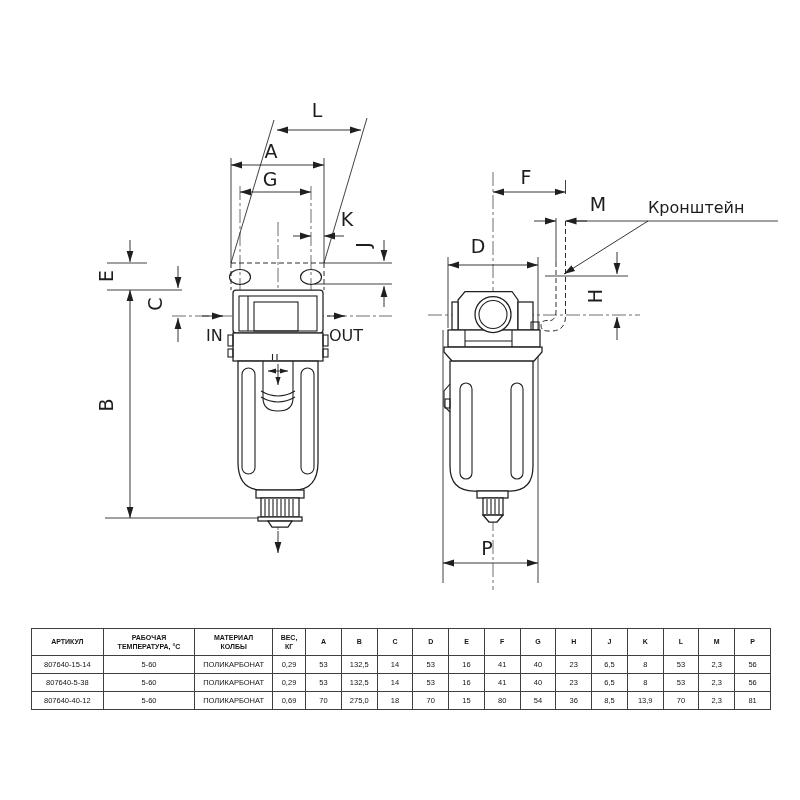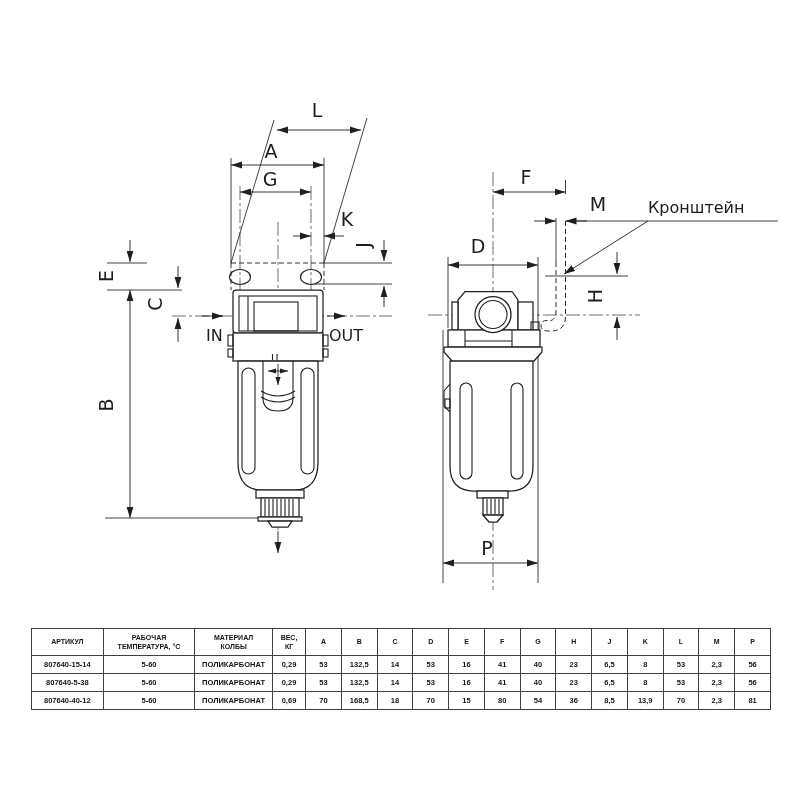--- a/index.html
+++ b/index.html
@@ -12,21 +12,21 @@
   .callout{font-size:16px;}
   .part{fill:#fff;stroke:#1f1f1f;stroke-width:1.25;}
   .partline{fill:none;stroke:#1f1f1f;stroke-width:1.1;}
   .thin{fill:none;stroke:#2c2c2c;stroke-width:0.9;}
   .dash{fill:none;stroke:#2c2c2c;stroke-width:1;stroke-dasharray:5 3;}
   .cline{fill:none;stroke:#4a4a4a;stroke-width:0.8;stroke-dasharray:14 3 3 3;}
   .dim{fill:none;stroke:#1f1f1f;stroke-width:0.9;}
   table.spec{position:absolute;left:31px;top:628px;width:740px;border-collapse:collapse;table-layout:fixed;}
   table.spec th,table.spec td{border:1px solid #3f3f3f;text-align:center;vertical-align:middle;color:#141414;padding:0 1px;overflow:hidden;}
   table.spec th{font-size:7px;font-weight:700;white-space:pre-line;height:26px;line-height:1.35;}
-  table.spec td{font-size:7.5px;font-weight:700;height:17px;}
+  table.spec td{font-size:7.5px;font-weight:400;height:17px;}
 </style>
 </head>
 <body>
 
 <div class="stage">
 <svg width="800" height="625" viewBox="0 0 800 625">
   <defs>
     <marker id="arr" viewBox="0 0 11 8" refX="11" refY="4" markerWidth="11" markerHeight="8" markerUnits="userSpaceOnUse" orient="auto-start-reverse">
       <path d="M0,0.6 L11,4 L0,7.4 Z" fill="#1f1f1f"></path>
     </marker>
@@ -309,21 +309,21 @@
           <td>53</td>
           <td>2,3</td>
           <td>56</td>
         </tr>
         <tr>
           <td>807640-40-12</td>
           <td>5-60</td>
           <td>ПОЛИКАРБОНАТ</td>
           <td>0,69</td>
           <td>70</td>
-          <td>168,5</td>
+          <td>275,0</td>
           <td>18</td>
           <td>70</td>
           <td>15</td>
           <td>80</td>
           <td>54</td>
           <td>36</td>
           <td>8,5</td>
           <td>13,9</td>
           <td>70</td>
           <td>2,3</td>

